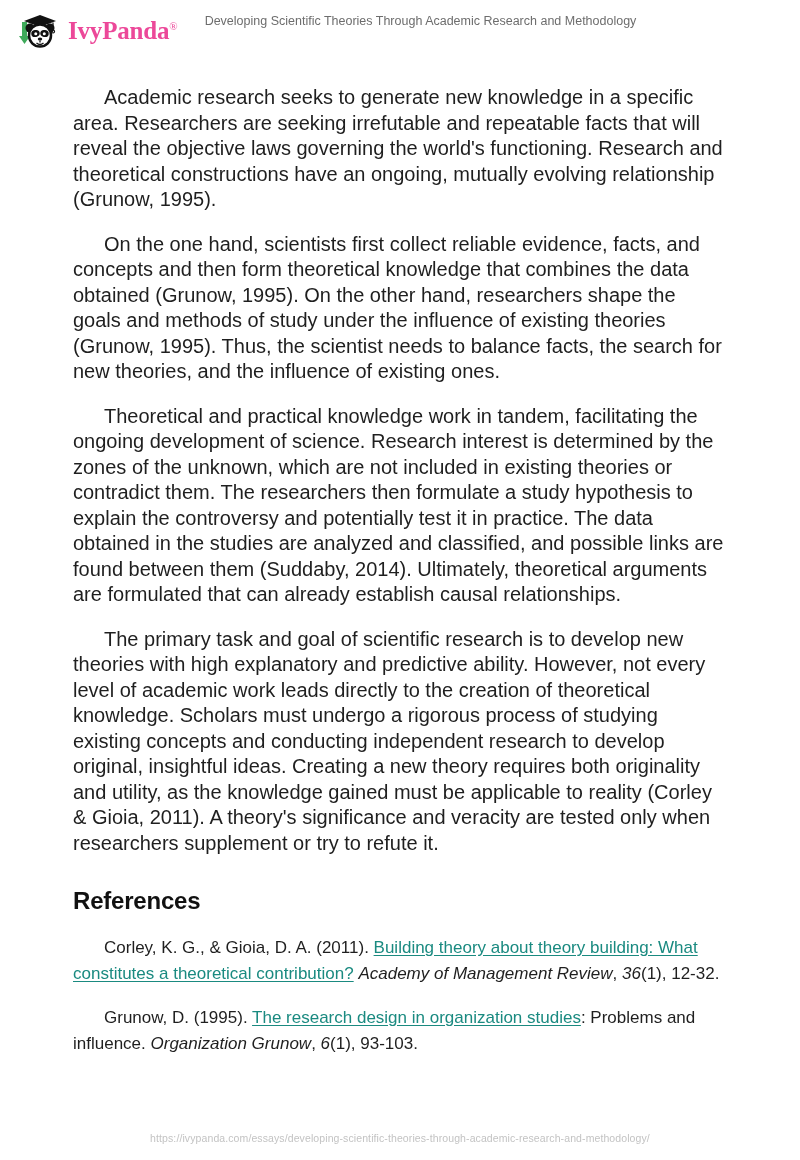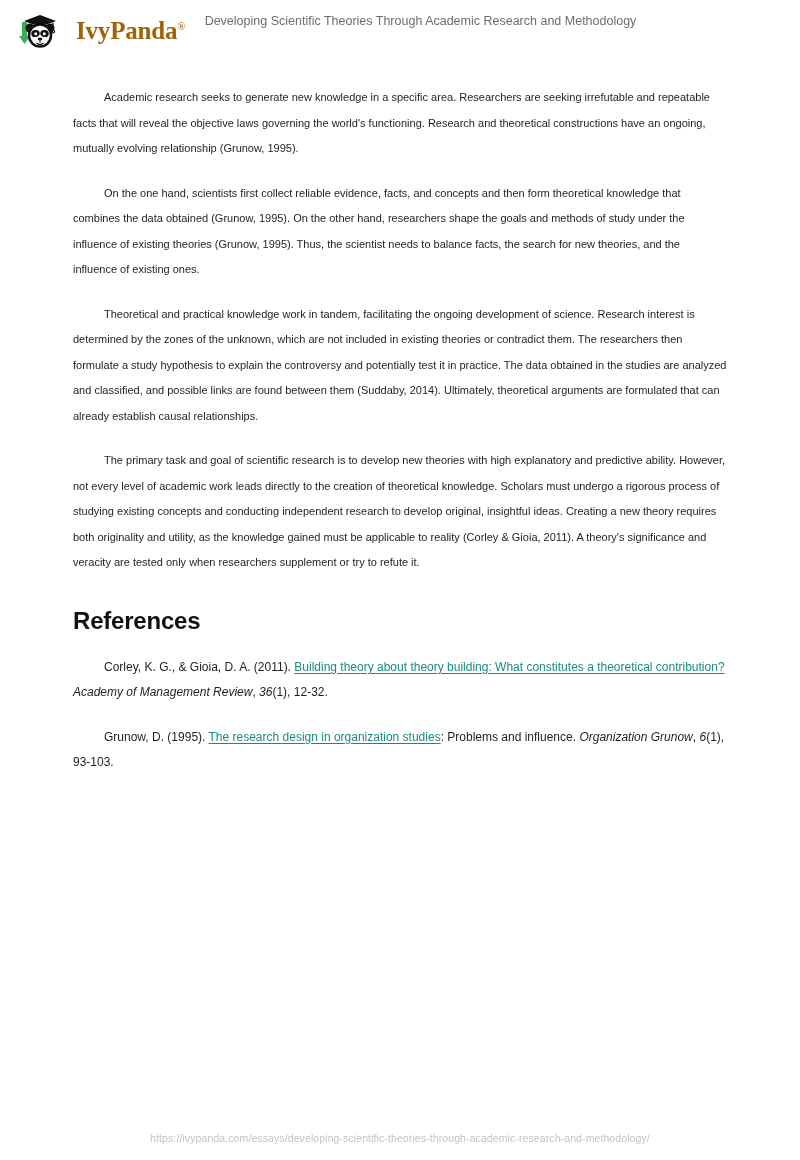--- a/index.html
+++ b/index.html
@@ -34,26 +34,25 @@
   }
   .brand-mark {
     width: 48px;
     height: 40px;
     display: block;
   }
   .brand-text {
     font-family: "Liberation Serif", serif;
     font-size: 25px;
     font-weight: 700;
-    color: #a16207;
+    color: #ec4899;
     letter-spacing: -0.2px;
     line-height: 1;
     position: relative;
     white-space: nowrap;
-    margin-left: 8px;
   }
   .brand-reg {
     font-family: "Liberation Serif", serif;
     font-size: 11px;
     vertical-align: super;
     font-weight: 400;
   }
   .header-title {
     position: absolute;
     left: 0;
@@ -85,29 +84,29 @@
   }
   h2.section-head {
     font-size: 24px;
     line-height: 30px;
     font-weight: 700;
     color: #111111;
     margin: 30px 0 0 0;
     letter-spacing: -0.2px;
   }
   p.body-par {
-    font-size: 11px;
+    font-size: 20px;
     line-height: 25.5px;
     margin: 19px 0 0 0;
     text-indent: 31px;
     color: #1f1f1f;
     text-align: left;
   }
   p.ref-par {
-    font-size: 12px;
+    font-size: 17px;
     line-height: 25.5px;
     margin: 19px 0 0 0;
     text-indent: 31px;
     color: #1f1f1f;
   }
   .first-par { margin-top: 26px; }
   .after-head { margin-top: 22px; }
 
   a.ref-link {
     color: #1a8a80;

